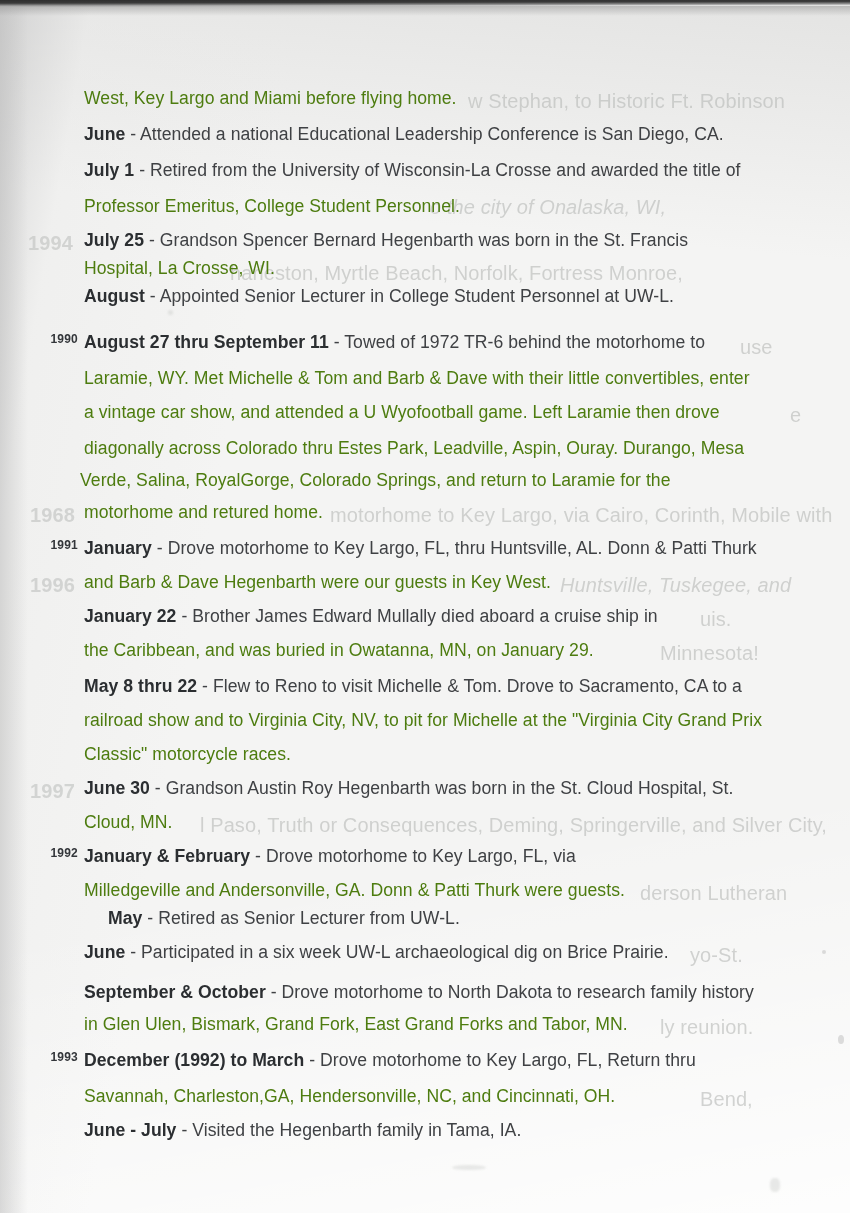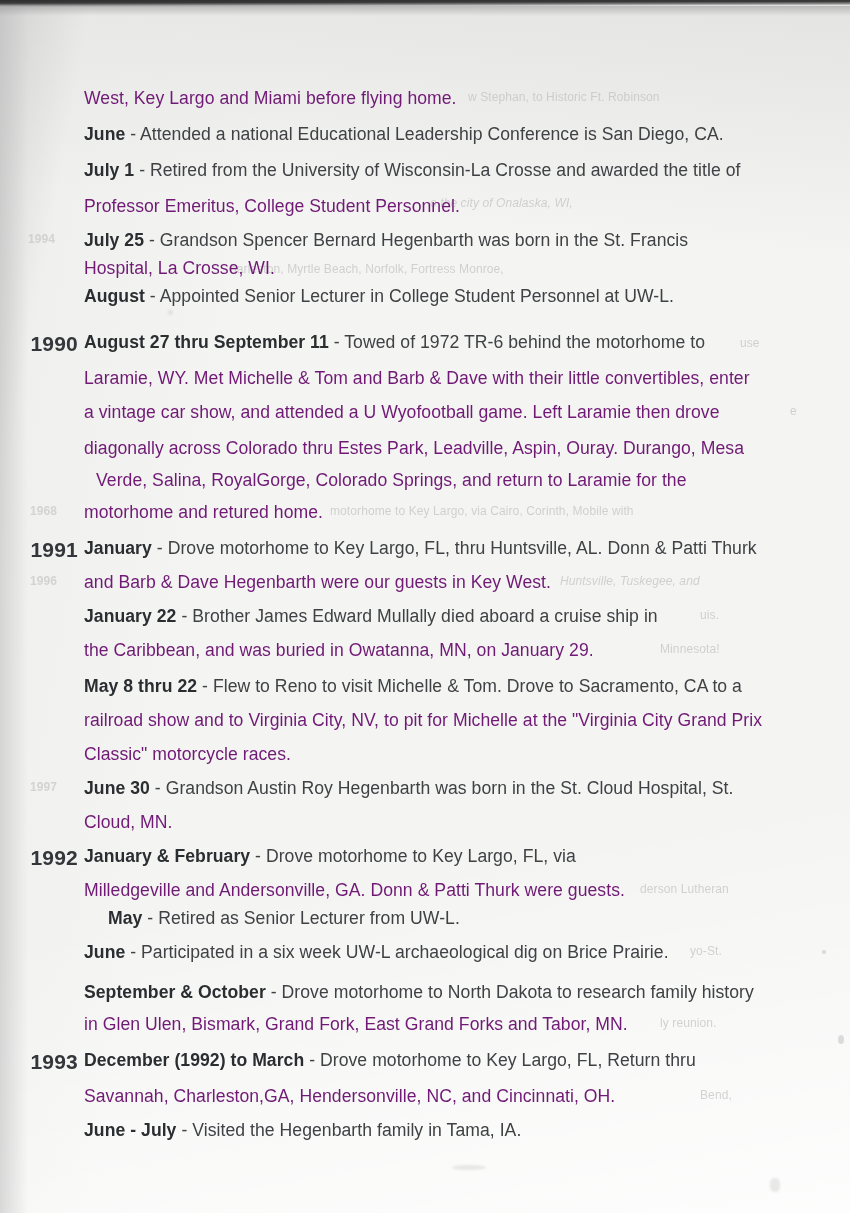--- a/index.html
+++ b/index.html
@@ -59,21 +59,21 @@
     pointer-events: none;
   }
 
   
   .ghost-layer {
     position: absolute;
     inset: 0;
     pointer-events: none;
     color: #b9bbb9;
     opacity: 0.62;
-    font-size: 12px;
+    font-size: 20px;
     letter-spacing: 0.1px;
   }
   .ghost-line {
     position: absolute;
     white-space: nowrap;
     filter: blur(0.45px);
   }
   .ghost-year {
     position: absolute;
     white-space: nowrap;
@@ -92,26 +92,26 @@
 
   .line {
     position: absolute;
     white-space: nowrap;
     font-size: 17.6px;
     color: #3f4144;
     letter-spacing: 0.05px;
   }
 
   .line.soft {
-    color: #701a75;
+    color: #4d7c0f;
   }
 
   .year {
     position: absolute;
-    font-size: 21px;
+    font-size: 12px;
     font-weight: bold;
     color: #33363a;
     text-align: right;
     width: 56px;
     letter-spacing: 0.2px;
   }
 
   .lead {
     font-weight: bold;
     color: #2b2e31;
@@ -146,20 +146,21 @@
   <div class="ghost-layer" id="ghost-layer">
       <div class="ghost-line" style="left: 468px; top: 90px;">w Stephan, to Historic Ft. Robinson</div>
       <div class="ghost-line" style="left: 430px; top: 196px; font-style: italic;">o the city of Onalaska, WI,</div>
       <div class="ghost-line" style="left: 230px; top: 262px;">harleston, Myrtle Beach, Norfolk, Fortress Monroe,</div>
       <div class="ghost-line" style="left: 740px; top: 336px;">use</div>
       <div class="ghost-line" style="left: 790px; top: 404px;">e</div>
       <div class="ghost-line" style="left: 330px; top: 504px;">motorhome to Key Largo, via Cairo, Corinth, Mobile with</div>
       <div class="ghost-line" style="left: 560px; top: 574px; font-style: italic;">Huntsville, Tuskegee, and</div>
       <div class="ghost-line" style="left: 700px; top: 608px;">uis.</div>
       <div class="ghost-line" style="left: 660px; top: 642px;">Minnesota!</div>
+      <div class="ghost-line" style="left: 200px; top: 814px;">l Paso, Truth or Consequences, Deming, Springerville, and Silver City,</div>
       <div class="ghost-line" style="left: 640px; top: 882px;">derson Lutheran</div>
       <div class="ghost-line" style="left: 690px; top: 944px;">yo-St.</div>
       <div class="ghost-line" style="left: 660px; top: 1016px;">ly reunion.</div>
       <div class="ghost-line" style="left: 700px; top: 1088px;">Bend,</div>
       <div class="ghost-year" style="left: 28px; top: 232px;">1994</div>
       <div class="ghost-year" style="left: 30px; top: 504px;">1968</div>
       <div class="ghost-year" style="left: 30px; top: 574px;">1996</div>
       <div class="ghost-year" style="left: 30px; top: 780px;">1997</div>
     </div>
 
@@ -168,21 +169,21 @@
       <div class="line" style="left: 84px; top: 124px;"><span class="lead">June</span><span class="body-txt"> - Attended a national Educational Leadership Conference is San Diego, CA.</span></div>
       <div class="line" style="left: 84px; top: 160px;"><span class="lead">July 1</span><span class="body-txt"> - Retired from the University of Wisconsin-La Crosse and awarded the title of</span></div>
       <div class="line soft" style="left: 84px; top: 196px;"><span class="body-txt">Professor Emeritus, College Student Personnel.</span></div>
       <div class="line" style="left: 84px; top: 230px;"><span class="lead">July 25</span><span class="body-txt"> - Grandson Spencer Bernard Hegenbarth was born in the St. Francis</span></div>
       <div class="line soft" style="left: 84px; top: 258px;"><span class="body-txt">Hospital, La Crosse, WI.</span></div>
       <div class="line" style="left: 84px; top: 286px;"><span class="lead">August</span><span class="body-txt"> - Appointed Senior Lecturer in College Student Personnel at UW-L.</span></div>
       <div class="line" style="left: 84px; top: 332px;"><span class="lead">August 27 thru September 11</span><span class="body-txt"> - Towed of 1972 TR-6 behind the motorhome to</span></div>
       <div class="line soft" style="left: 84px; top: 368px;"><span class="body-txt">Laramie, WY. Met Michelle &amp; Tom and Barb &amp; Dave with their little convertibles, enter</span></div>
       <div class="line soft" style="left: 84px; top: 402px;"><span class="body-txt">a vintage car show, and attended a U Wyofootball game. Left Laramie then drove</span></div>
       <div class="line soft" style="left: 84px; top: 438px;"><span class="body-txt">diagonally across Colorado thru Estes Park, Leadville, Aspin, Ouray. Durango, Mesa</span></div>
-      <div class="line soft" style="left: 96px; top: 470px;"><span class="body-txt">Verde, Salina, RoyalGorge, Colorado Springs, and return to Laramie for the</span></div>
+      <div class="line soft" style="left: 80px; top: 470px;"><span class="body-txt">Verde, Salina, RoyalGorge, Colorado Springs, and return to Laramie for the</span></div>
       <div class="line soft" style="left: 84px; top: 502px;"><span class="body-txt">motorhome and retured home.</span></div>
       <div class="line" style="left: 84px; top: 538px; text-align: center;"><span class="lead">January</span><span class="body-txt"> - Drove motorhome to Key Largo, FL, thru Huntsville, AL. Donn &amp; Patti Thurk</span></div>
       <div class="line soft" style="left: 84px; top: 572px;"><span class="body-txt">and Barb &amp; Dave Hegenbarth were our guests in Key West.</span></div>
       <div class="line" style="left: 84px; top: 606px;"><span class="lead">January 22</span><span class="body-txt"> - Brother James Edward Mullally died aboard a cruise ship in</span></div>
       <div class="line soft" style="left: 84px; top: 640px;"><span class="body-txt">the Caribbean, and was buried in Owatanna, MN, on January 29.</span></div>
       <div class="line" style="left: 84px; top: 676px;"><span class="lead">May 8 thru 22</span><span class="body-txt"> - Flew to Reno to visit Michelle &amp; Tom. Drove to Sacramento, CA to a</span></div>
       <div class="line soft" style="left: 84px; top: 710px;"><span class="body-txt">railroad show and to Virginia City, NV, to pit for Michelle at the "Virginia City Grand Prix</span></div>
       <div class="line soft" style="left: 84px; top: 744px;"><span class="body-txt">Classic" motorcycle races.</span></div>
       <div class="line" style="left: 84px; top: 778px;"><span class="lead">June 30</span><span class="body-txt"> - Grandson Austin Roy Hegenbarth was born in the St. Cloud Hospital, St.</span></div>
       <div class="line soft" style="left: 84px; top: 812px;"><span class="body-txt">Cloud, MN.</span></div>

